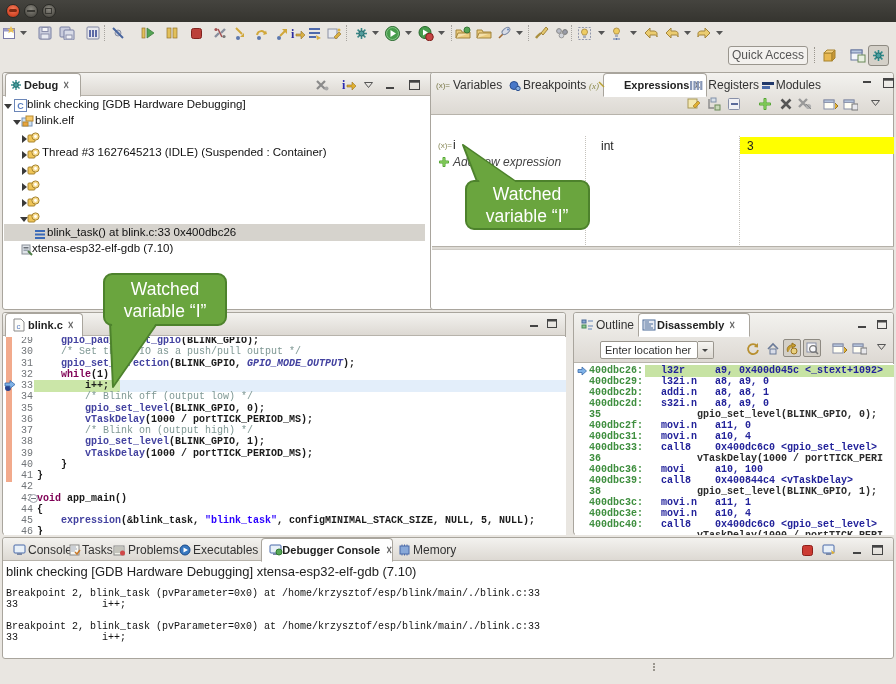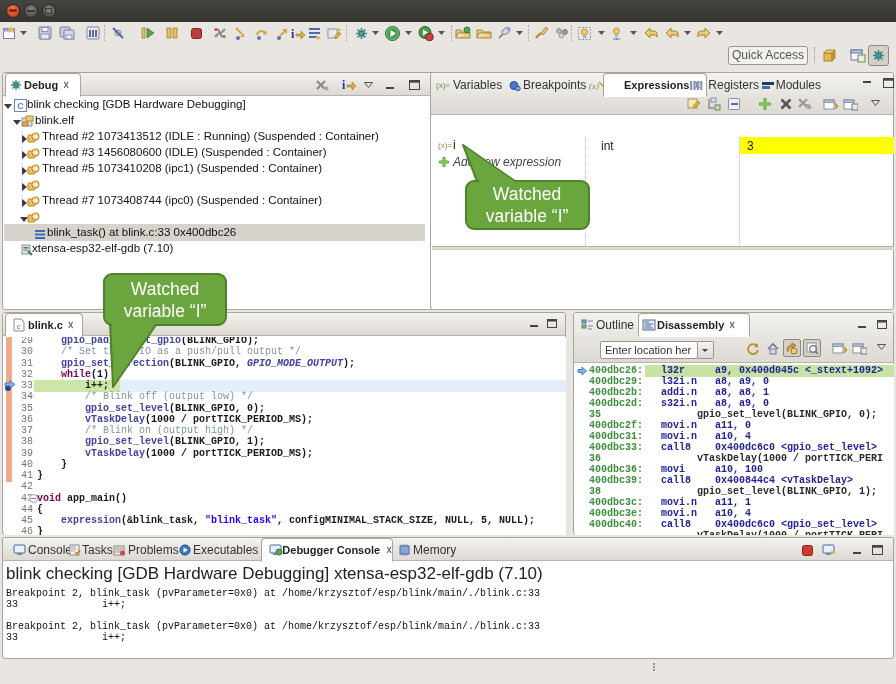--- a/index.html
+++ b/index.html
@@ -380,47 +380,45 @@
           <path d="M1 0 L6 4 L1 8 Z" fill="#3a3a3a"></path>
         </svg>
       </div>
     <div class="abs" style="left:23px;top:34px">
         <svg width="13" height="13">
           <rect x="1" y="4" width="7" height="7" rx="1" fill="#f0c557" stroke="#a8842e"></rect>
           <circle cx="8.5" cy="5.5" r="3.6" fill="#f6da8c" stroke="#a8842e"></circle>
           <circle cx="8.5" cy="5.5" r="1.4" fill="#fff"></circle>
         </svg>
       </div>
-    <div class="tv abs" style="left:38px;top:33px">Thread #2 1073413512 (IDLE : Running) (Suspended : Container)</div>
     <div class="abs" style="left:17px;top:54px">
         <svg width="6" height="8">
           <path d="M1 0 L6 4 L1 8 Z" fill="#3a3a3a"></path>
         </svg>
       </div>
     <div class="abs" style="left:23px;top:50px">
         <svg width="13" height="13">
           <rect x="1" y="4" width="7" height="7" rx="1" fill="#f0c557" stroke="#a8842e"></rect>
           <circle cx="8.5" cy="5.5" r="3.6" fill="#f6da8c" stroke="#a8842e"></circle>
           <circle cx="8.5" cy="5.5" r="1.4" fill="#fff"></circle>
         </svg>
       </div>
-    <div class="tv abs" style="left:38px;top:49px">Thread #3 1456080600 (IDLE) (Suspended : Container)</div>
+    <div class="tv abs" style="left:38px;top:49px">Thread #3 1627645213 (IDLE) (Suspended : Container)</div>
     <div class="abs" style="left:17px;top:70px">
         <svg width="6" height="8">
           <path d="M1 0 L6 4 L1 8 Z" fill="#3a3a3a"></path>
         </svg>
       </div>
     <div class="abs" style="left:23px;top:66px">
         <svg width="13" height="13">
           <rect x="1" y="4" width="7" height="7" rx="1" fill="#f0c557" stroke="#a8842e"></rect>
           <circle cx="8.5" cy="5.5" r="3.6" fill="#f6da8c" stroke="#a8842e"></circle>
           <circle cx="8.5" cy="5.5" r="1.4" fill="#fff"></circle>
         </svg>
       </div>
-    <div class="tv abs" style="left:38px;top:65px">Thread #5 1073410208 (ipc1) (Suspended : Container)</div>
     <div class="abs" style="left:17px;top:86px">
         <svg width="6" height="8">
           <path d="M1 0 L6 4 L1 8 Z" fill="#3a3a3a"></path>
         </svg>
       </div>
     <div class="abs" style="left:23px;top:82px">
         <svg width="13" height="13">
           <rect x="1" y="4" width="7" height="7" rx="1" fill="#f0c557" stroke="#a8842e"></rect>
           <circle cx="8.5" cy="5.5" r="3.6" fill="#f6da8c" stroke="#a8842e"></circle>
           <circle cx="8.5" cy="5.5" r="1.4" fill="#fff"></circle>
@@ -431,21 +429,20 @@
           <path d="M1 0 L6 4 L1 8 Z" fill="#3a3a3a"></path>
         </svg>
       </div>
     <div class="abs" style="left:23px;top:98px">
         <svg width="13" height="13">
           <rect x="1" y="4" width="7" height="7" rx="1" fill="#f0c557" stroke="#a8842e"></rect>
           <circle cx="8.5" cy="5.5" r="3.6" fill="#f6da8c" stroke="#a8842e"></circle>
           <circle cx="8.5" cy="5.5" r="1.4" fill="#fff"></circle>
         </svg>
       </div>
-    <div class="tv abs" style="left:38px;top:97px">Thread #7 1073408744 (ipc0) (Suspended : Container)</div>
     <div class="abs" style="left:16px;top:118px">
         <svg width="8" height="8">
           <path d="M0 2 L8 2 L4 7 Z" fill="#3a3a3a"></path>
         </svg>
       </div>
     <div class="abs" style="left:23px;top:114px">
         <svg width="13" height="13">
           <rect x="1" y="4" width="7" height="7" rx="1" fill="#f0c557" stroke="#a8842e"></rect>
           <circle cx="8.5" cy="5.5" r="3.6" fill="#f6da8c" stroke="#a8842e"></circle>
           <circle cx="8.5" cy="5.5" r="1.4" fill="#fff"></circle>
@@ -856,21 +853,21 @@
           <rect x="1" y="1" width="8" height="2" fill="#444"></rect>
         </svg>
       </div>
     <div class="abs" style="left:869px;top:7px">
         <svg width="11" height="10">
           <rect x="0.5" y="0.5" width="10" height="9" fill="none" stroke="#444"></rect>
           <rect x="0.5" y="0.5" width="10" height="2.2" fill="#444"></rect>
         </svg>
       </div>
   </div>
-  <div class="abs" style="left:3px;top:26px;font-size:17px;color:#222;white-space:pre">blink checking [GDB Hardware Debugging] xtensa-esp32-elf-gdb (7.10)</div>
+  <div class="abs" style="left:3px;top:26px;font-size:13px;color:#222;white-space:pre">blink checking [GDB Hardware Debugging] xtensa-esp32-elf-gdb (7.10)</div>
   <pre class="abs" style="left:3px;top:50px;line-height:11px;color:#111">Breakpoint 2, blink_task (pvParameter=0x0) at /home/krzysztof/esp/blink/main/./blink.c:33
 33              i++;
 
 Breakpoint 2, blink_task (pvParameter=0x0) at /home/krzysztof/esp/blink/main/./blink.c:33
 33              i++;</pre>
 </div>
 
 <div class="abs" style="left:653px;top:663px;width:3px;height:8px;border-left:2px dotted #9a968e"></div>
 
 <svg class="abs" style="left:450px;top:135px;z-index:50" width="160" height="105" viewBox="0 0 160 105">

